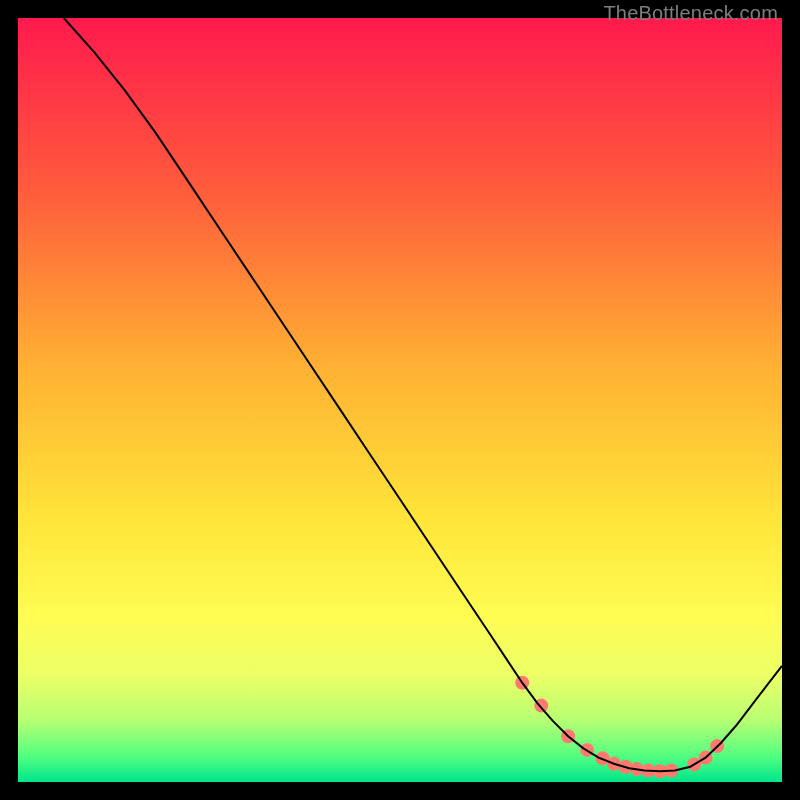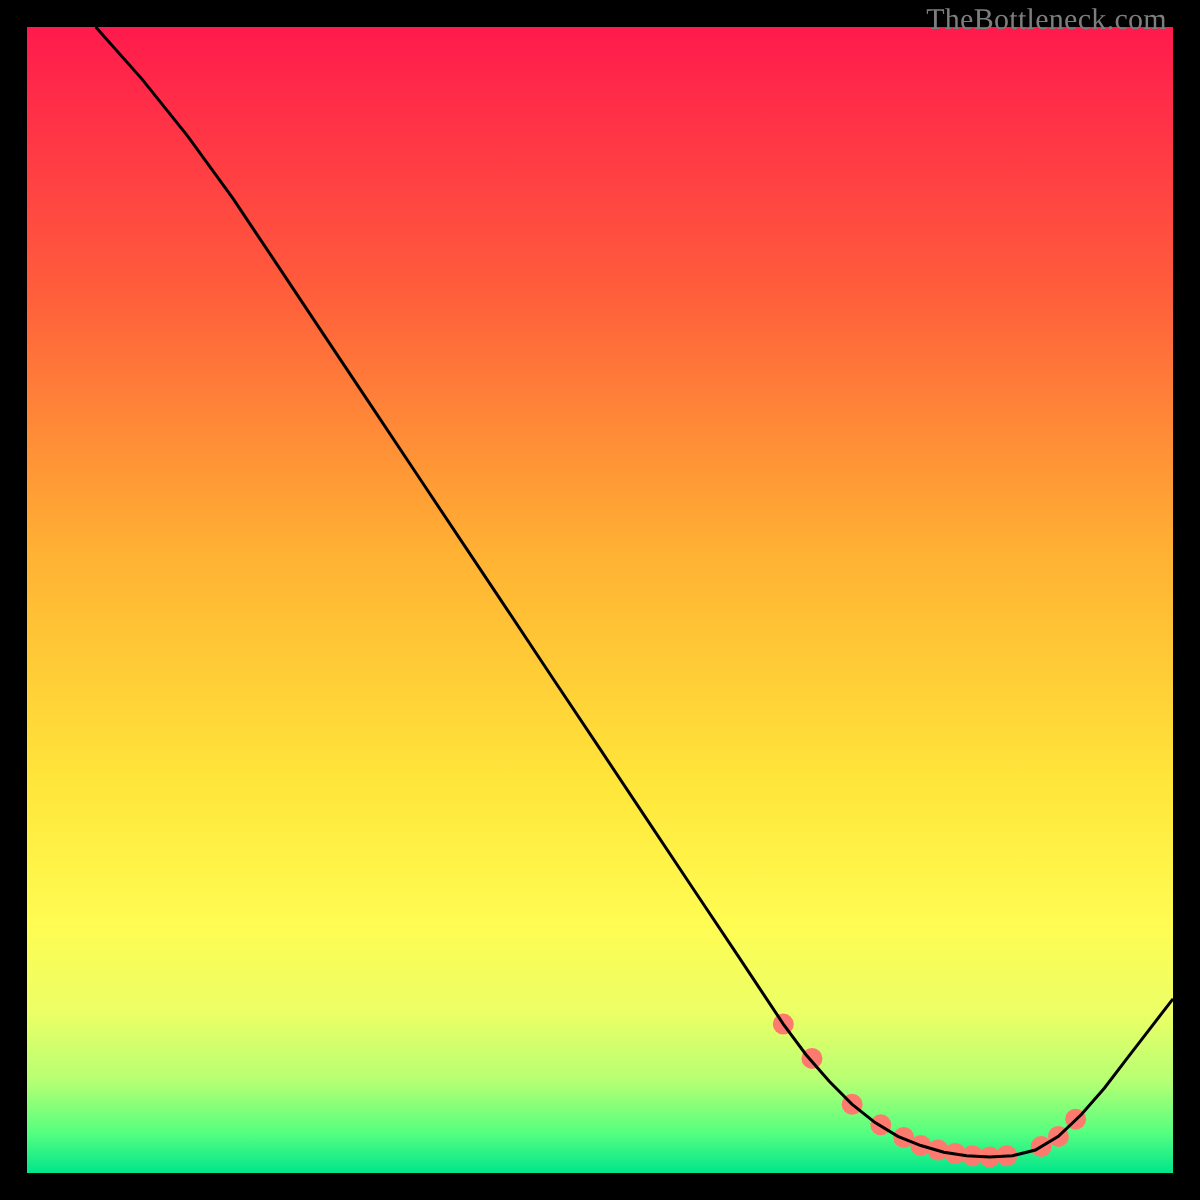--- a/index.html
+++ b/index.html
@@ -28,21 +28,20 @@
   }
   .watermark {
     position: absolute;
     top: 2px;
     right: 22px;
     color: #7d7d7d;
     font-size: 20px;
     font-weight: 500;
     letter-spacing: 0.2px;
     user-select: none;
-    font-family: Liberation Serif, serif;
   }
   svg { display: block; }
 </style>
 </head>
 <body>
 
 <div class="frame">
   <svg class="plot" viewBox="0 0 764 764">
     <defs>
       <linearGradient id="bg-grad" x1="0" y1="0" x2="0" y2="1">

